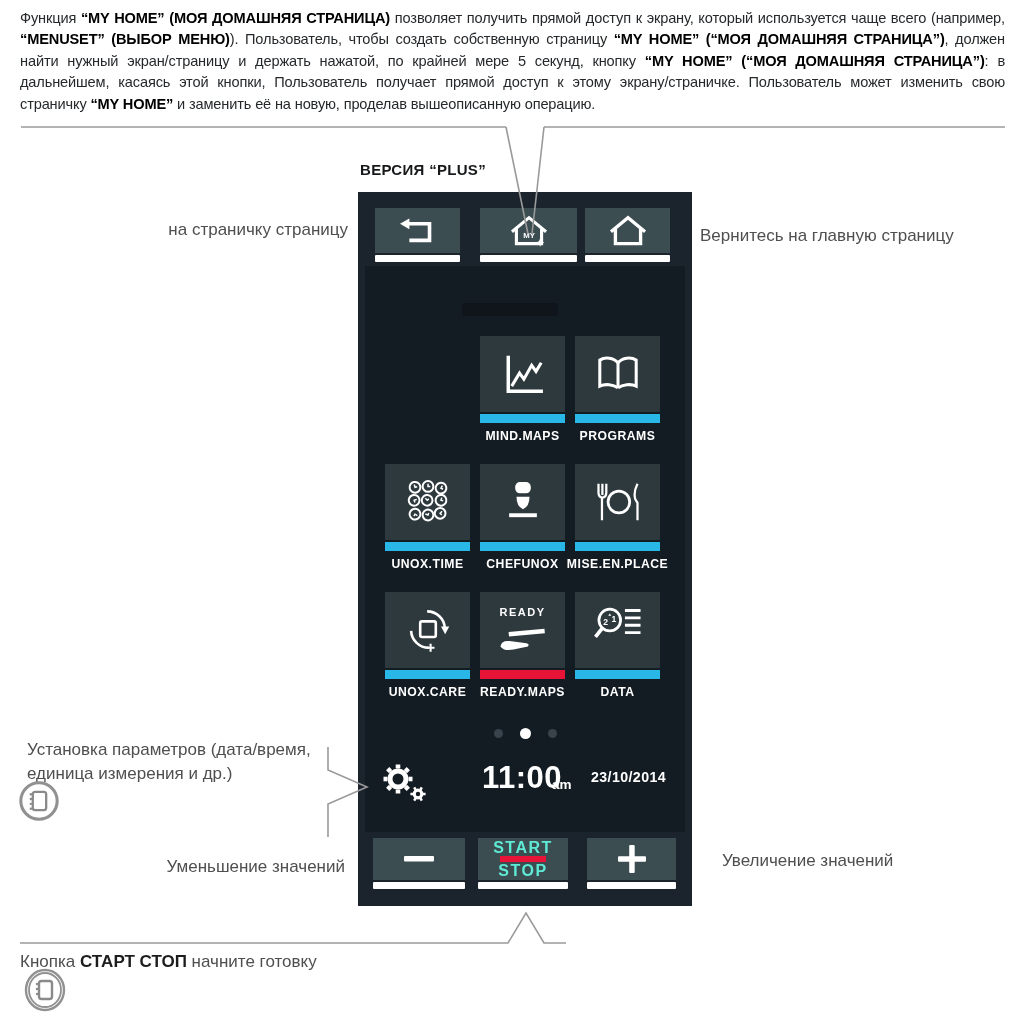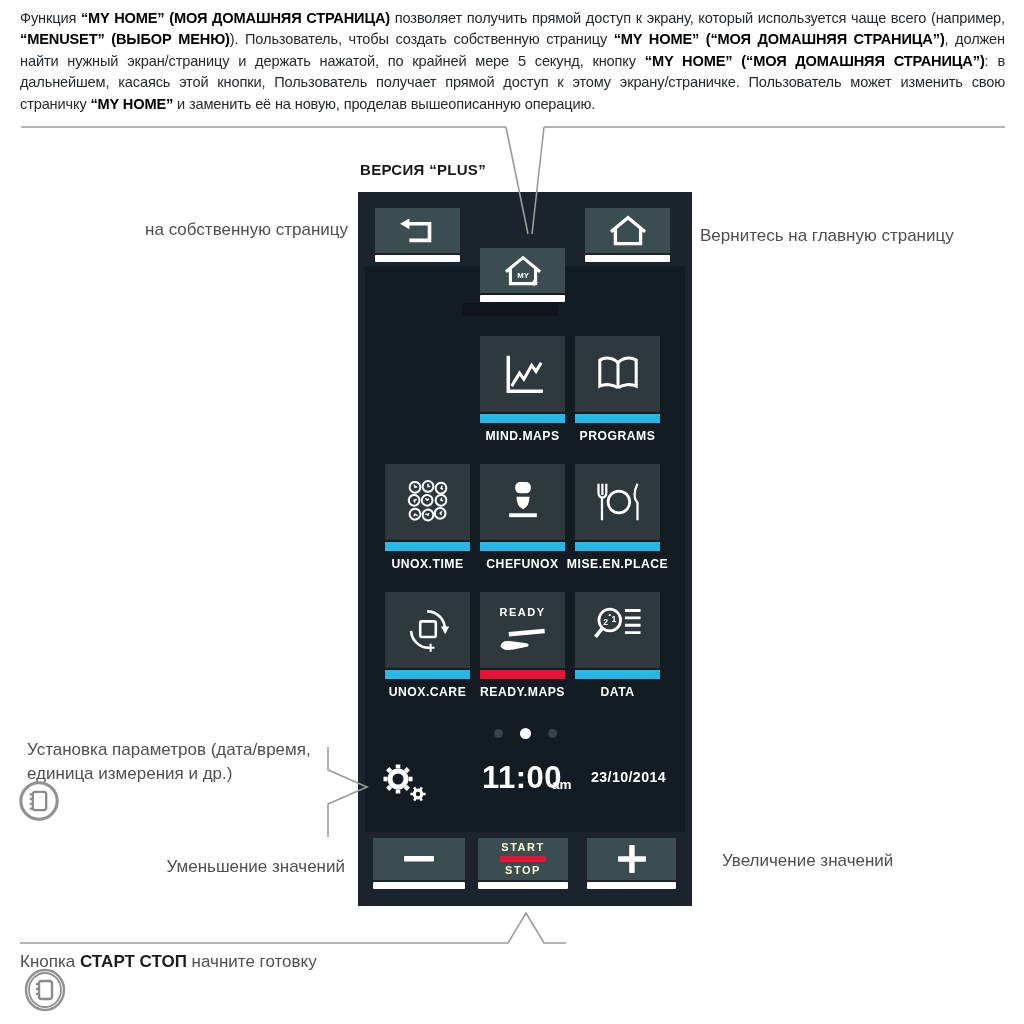--- a/index.html
+++ b/index.html
@@ -38,21 +38,21 @@
          align-items:center;gap:17px;}
   .dot{width:9px;height:9px;border-radius:50%;background:var(--dot);}
   .dot.active{width:11px;height:11px;background:var(--dotActive);}
   .status-time{position:absolute;left:124px;top:568px;font-size:31px;font-weight:700;
                letter-spacing:0.5px;color:#fff;}
   .status-am{position:absolute;left:194px;top:585px;font-size:13.5px;font-weight:700;color:#fff;}
   .status-date{position:absolute;left:233px;top:577px;font-size:14.2px;font-weight:700;
                letter-spacing:0.4px;color:#fff;}
   .gearbtn{position:absolute;left:23px;top:570px;width:46px;height:40px;cursor:pointer;}
   .startstop{display:flex;flex-direction:column;align-items:center;justify-content:center;}
-  .ss-txt{font-size:11px;font-weight:700;letter-spacing:1.5px;color:#fef9c3;line-height:13px;}
+  .ss-txt{font-size:16px;font-weight:700;letter-spacing:1.5px;color:#5eead4;line-height:13px;}
   .ss-bar{width:46px;height:6px;background:var(--red);margin:2px 0;}
   .manual-icon{position:absolute;}
 </style>
 </head>
 <body>
 
 <div class="page">
 
   <p class="intro"><span>Функция </span><b>“MY HOME” (МОЯ ДОМАШНЯЯ СТРАНИЦА)</b><span> позволяет получить прямой доступ к экрану, который используется чаще всего (например, </span><b>“MENUSET” (ВЫБОР МЕНЮ)</b><span>). Пользователь, чтобы создать собственную страницу </span><b>“MY HOME” (“МОЯ ДОМАШНЯЯ СТРАНИЦА”)</b><span>, должен найти нужный экран/страницу и держать нажатой, по крайней мере 5 секунд, кнопку </span><b>“MY HOME” (“МОЯ ДОМАШНЯЯ СТРАНИЦА”)</b><span>: в дальнейшем, касаясь этой кнопки, Пользователь получает прямой доступ к этому экрану/страничке. Пользователь может изменить свою страничку </span><b>“MY HOME”</b><span> и заменить её на новую, проделав вышеописанную операцию.</span></p>
 
@@ -63,21 +63,21 @@
       <line x1="506" y1="127" x2="528" y2="234"></line>
       <line x1="544" y1="127" x2="532" y2="234"></line>
       <polyline points="328,747 328,770 367,787 328,804 328,837"></polyline>
       <polyline points="20,943 508,943 526,913 544,943 566,943"></polyline>
     </g>
   </svg>
 
   <div class="version">ВЕРСИЯ “PLUS”</div>
 
   <div class="ann" style="right:676px;top:218px;text-align:right;">
-    <div>на собственную страницу</div>
+    <div>на страничку страницу</div>
   </div>
   <div class="ann" style="left:700px;top:224px;">Вернитесь на главную страницу</div>
   <div class="ann" style="left:27px;top:738px;">
     <div>Установка параметров (дата/время,</div>
     <div>единица измерения и др.)</div>
   </div>
   <div class="ann" style="right:679px;top:855px;text-align:right;">Уменьшение значений</div>
   <div class="ann" style="left:722px;top:849px;">Увеличение значений</div>
   <div class="ann" style="left:20px;top:950px;">
     <span>Кнопка </span><span class="b">СТАРТ СТОП</span><span> начните готовку</span>
@@ -106,21 +106,21 @@
 
     <div class="navbtn" style="left:17px;top:16px;width:85px;">
       <div class="btn-box" style="height:45px;">
         <svg width="44" height="36" viewBox="0 0 60 50">
           <path d="M16 15 H46 V38 H18" stroke="#fff" stroke-width="5" fill="none"></path>
           <polygon points="18,7.5 18,22.5 5,15" fill="#fff"></polygon>
         </svg>
       </div>
         <div class="wbar"></div>
     </div>
-    <div class="navbtn" style="left:122px;top:16px;width:85px;margin-top:40px;">
+    <div class="navbtn" style="left:122px;top:16px;width:97px;">
       <div class="btn-box" style="height:45px;">
         <svg width="46" height="40" viewBox="0 0 60 54">
           <path d="M7 28 L30 9 L53 28" stroke="#fff" stroke-width="4.2" fill="none"></path>
           <path d="M13 24 V44 H47 V24" stroke="#fff" stroke-width="4.2" fill="none"></path>
           <text x="30" y="36" text-anchor="middle" font-size="10.5" font-weight="bold" fill="#fff">MY</text>
           <path d="M45 37 l1.6 4 4 1.6 -4 1.6 -1.6 4 -1.6 -4 -4 -1.6 4 -1.6 z" fill="#fff"></path>
         </svg>
       </div>
         <div class="wbar"></div>
     </div>

